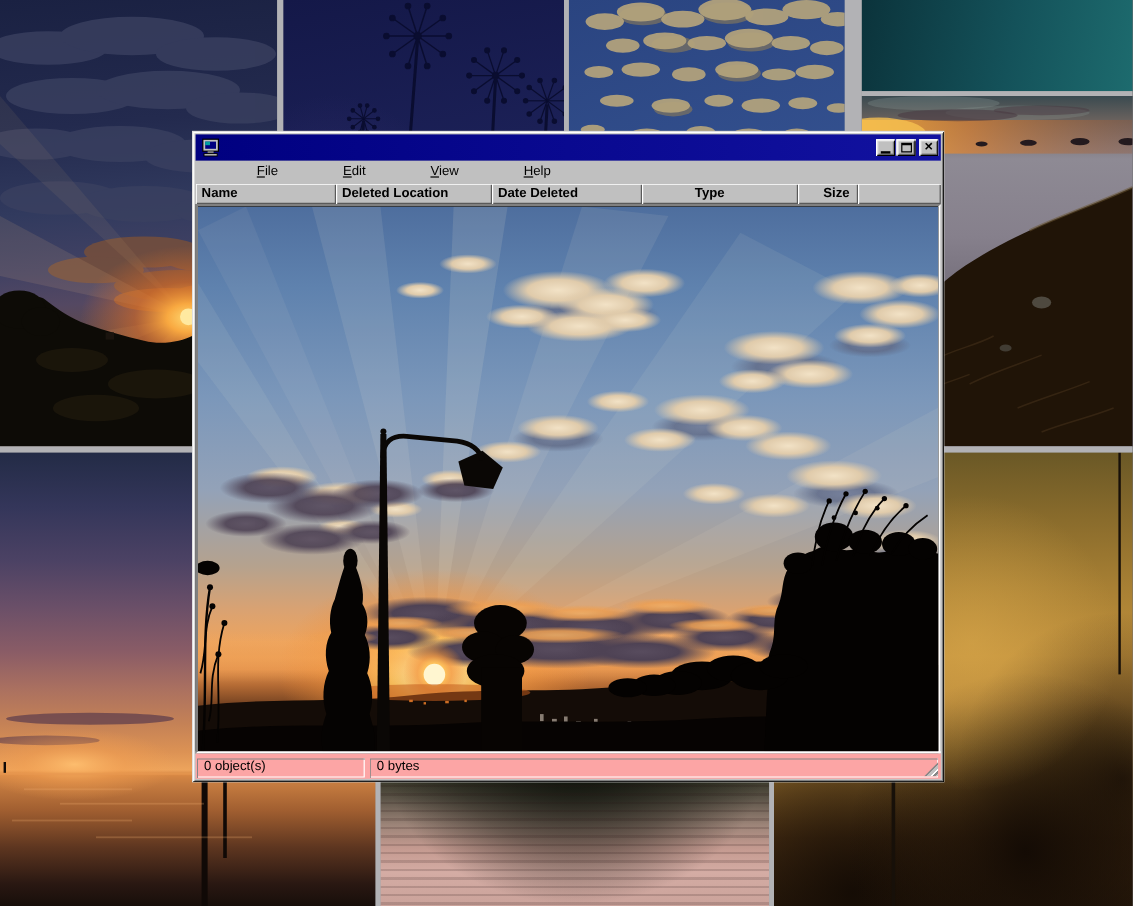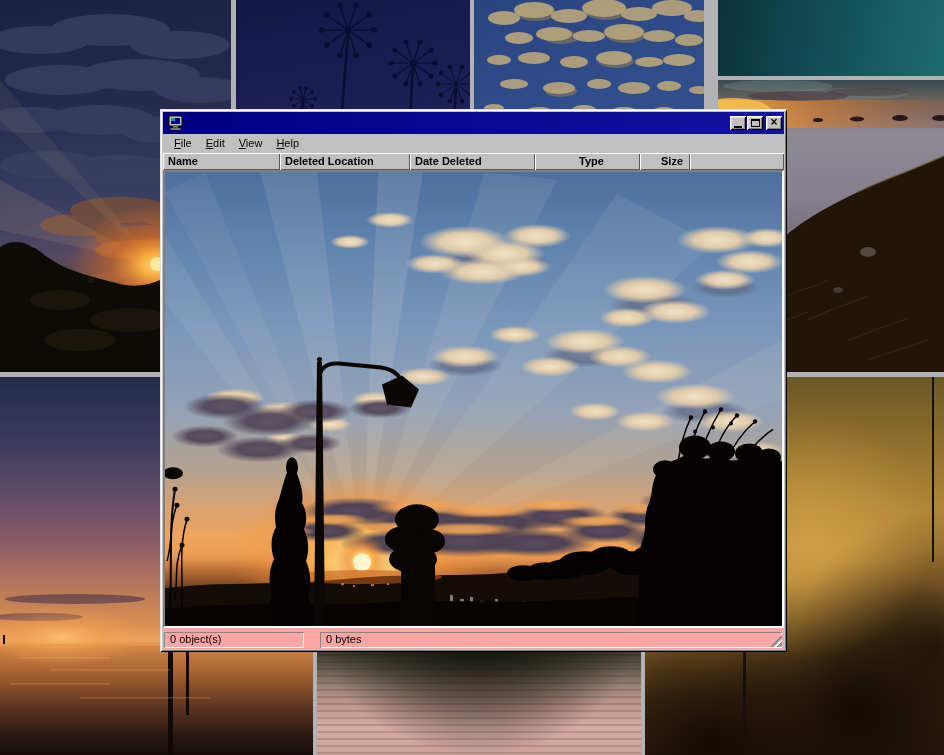--- a/index.html
+++ b/index.html
@@ -48,37 +48,37 @@
   #title-text { color:#fff; font-size:11px; font-weight:bold; flex:1; }
   .tbtn { width:16px; height:14px; background:#c0c0c0; margin-left:1px;
     box-shadow: inset 1px 1px 0 #fff, inset -1px -1px 0 #000, inset 2px 2px 0 #dfdfdf, inset -2px -2px 0 #808080;
     display:flex; align-items:center; justify-content:center; }
   #btn-close { margin-left:3px; }
   .g-min { width:8px; height:2px; background:#000; margin-top:7px; }
   .g-max { width:9px; height:8px; border:1px solid #000; border-top-width:2px; }
   .g-close { font-size:12px; font-weight:bold; line-height:10px; margin-top:-2px; color:#000; }
 
   #menubar { height:19px; flex:0 0 19px; background:#c0c0c0; display:flex; align-items:center; padding-left:4px; }
-  .menu-item { display:inline-block; font-size:11px; color:#000; padding:2px 7px 3px 7px; }
+  .menu-item { display:inline-block; font-size:11px; color:#000; padding:2px 7px 3px 7px;margin-left:40px; }
   .menu-item::first-letter { text-decoration:underline; }
 
   #header-row { height:17px; flex:0 0 17px; background:#c0c0c0; display:flex;font-weight:bold; }
   .hcell { height:17px; background:#c0c0c0; font-size:11px; color:#000; padding:2px 4px 0 5px;
     box-shadow: inset 1px 1px 0 #fff, inset -1px -1px 0 #5a5a5a; overflow:hidden; white-space:nowrap; }
-  .hc0{width:117px;} .hc1{width:130px;} .hc2{width:125px;} .hc3{width:105px;padding-left:44px;}
+  .hc0{width:117px;} .hc1{width:130px;} .hc2{width:125px;} .hc3{width:130px;padding-left:44px;}
   .hc4{width:50px; text-align:right; padding-right:7px;} .hc5{flex:1;}
 
   #client { flex:1; border:2px solid; border-color:#808080 #fff #fff #808080; background:#000; position:relative; overflow:hidden; }
   #client svg { position:absolute; inset:0; width:100%; height:100%; }
 
   #statusbar { height:21px; flex:0 0 21px; background:#fca5a5; display:flex; align-items:flex-end; padding:3px 2px 1px 1px; position:relative; }
   .spane { height:16px; font-size:11px; color:#000; padding:1px 6px 0 6px;
     box-shadow: inset 1px 1px 0 #868686, inset -1px -1px 0 #fff; white-space:nowrap; }
   #spane-objects { width:140px; margin-right:4px; }
-  #spane-bytes { flex:1;margin-left:12px; }
+  #spane-bytes { flex:1; }
   #grip { position:absolute; right:2px; bottom:2px; width:12px; height:12px;
     background:repeating-linear-gradient(135deg,#c0c0c0 0 2px,#ffffff 2px 3px,#868686 3px 5px);
     clip-path:polygon(100% 0,100% 100%,0 100%); }
 </style>
 </head>
 <body>
 
 <div id="desktop">
 
   <div class="tile" id="tile-rays">

